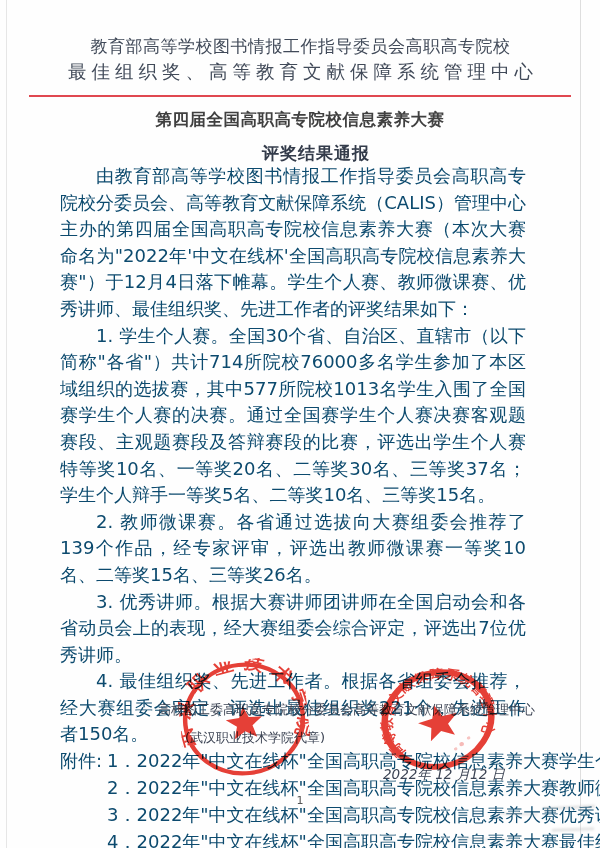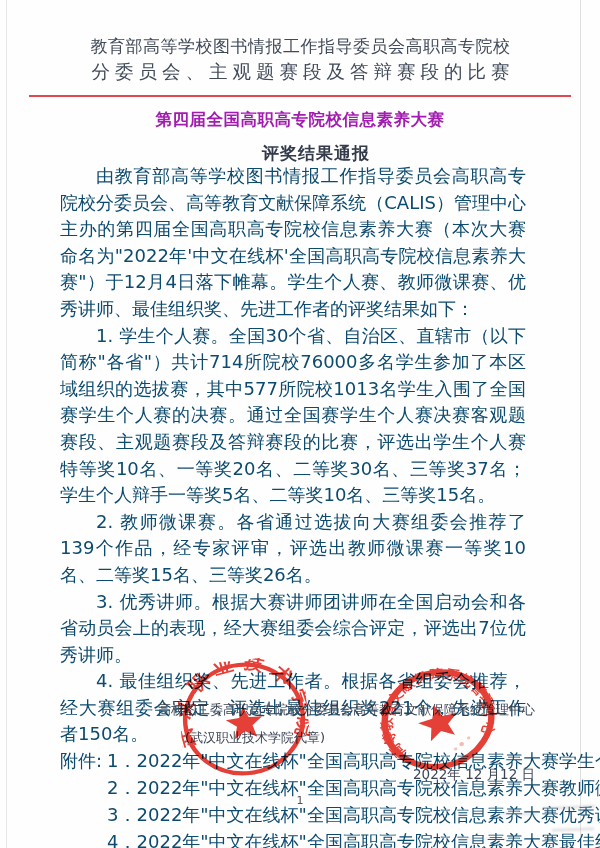--- a/index.html
+++ b/index.html
@@ -15,57 +15,57 @@
   .s2 { left:497px; top:813px; width:40px; height:2px; transform:rotate(2deg); }
   .s3 { left:552px; top:828px; width:42px; height:3px; transform:rotate(-2deg); }
   .s4 { left:460px; top:838px; width:60px; height:2px; transform:rotate(1deg); opacity:.25;}
 
   .org-header { position:absolute; top:33px; left:30px; width:541px; text-align:center; color:#414a59; }
   .org-line1 { font-size:17px; line-height:26px; letter-spacing:0.5px; white-space:nowrap; }
   .org-line2 { font-size:18.5px; line-height:25px; letter-spacing:5px; padding-left:5px; white-space:nowrap; }
   .red-rule  { position:absolute; top:95px; left:29px; width:542px; height:2px; background:#e04850; }
 
   .doc-title    { position:absolute; top:109px; left:0; width:100%; text-align:center;
-                  font-size:16.5px; font-weight:bold; color:#a21caf; letter-spacing:0.5px; }
+                  font-size:16.5px; font-weight:bold; color:#404040; letter-spacing:0.5px; }
   .doc-subtitle { position:absolute; top:142px; left:16px; width:100%; text-align:center;
                   font-size:17px; font-weight:bold; color:#333b4a; letter-spacing:1px; }
 
   .content { position:absolute; top:163px; left:60px; width:466px;
              font-size:18px; line-height:26.6px; text-align:justify; color:#0c4a6e; }
   .content p { margin:0; text-indent:2em; }
 
   .attachments { display:flex; align-items:flex-start; }
   .att-label { white-space:nowrap; margin-right:5px; }
   .att-items { flex:1; }
   .att-item  { white-space:nowrap; line-height:26.9px; }
 
   .signoff span { position:absolute; font-size:13px; color:#3b4353; white-space:nowrap; }
   .sig-left-org  { left:158px; top:701px; }
   .sig-right-org { left:353px; top:701px; }
   .sig-left-note { left:185px; top:729px; }
-  .sig-date      { left:413px; top:766px; font-size:13.5px !important; }
+  .sig-date      { left:383px; top:766px; font-size:13.5px !important;font-style:italic; }
 
   .page-number { position:absolute; top:794px; left:0; width:100%; text-align:center;
                  font-size:11px; color:#555; }
 
   .stamp { position:absolute; mix-blend-mode:multiply; opacity:.92; }
   .stamp-left  { left:180px; top:660px; transform:rotate(-6deg); }
   .stamp-right { left:379px; top:668px; transform:rotate(-15deg); }
 </style>
 </head>
 <body>
 
 <div class="page">
 
   <div class="edge-left"></div>
   <div class="edge-right"></div>
 
   <div class="org-header">
     <div class="org-line1">教育部高等学校图书情报工作指导委员会高职高专院校</div>
-    <div class="org-line2">分委员会、主观题赛段及答辩赛段的比赛</div>
+    <div class="org-line2">最佳组织奖、高等教育文献保障系统管理中心</div>
   </div>
   <div class="red-rule"></div>
 
   <div class="doc-title">第四届全国高职高专院校信息素养大赛</div>
   <div class="doc-subtitle">评奖结果通报</div>
 
   <div class="content">
     <p>由教育部高等学校图书情报工作指导委员会高职高专院校分委员会、高等教育文献保障系统（CALIS）管理中心主办的第四届全国高职高专院校信息素养大赛（本次大赛命名为"2022年'中文在线杯'全国高职高专院校信息素养大赛"）于12月4日落下帷幕。学生个人赛、教师微课赛、优秀讲师、最佳组织奖、先进工作者的评奖结果如下：</p>
     <p>1. 学生个人赛。全国30个省、自治区、直辖市（以下简称"各省"）共计714所院校76000多名学生参加了本区域组织的选拔赛，其中577所院校1013名学生入围了全国赛学生个人赛的决赛。通过全国赛学生个人赛决赛客观题赛段、主观题赛段及答辩赛段的比赛，评选出学生个人赛特等奖10名、一等奖20名、二等奖30名、三等奖37名；学生个人辩手一等奖5名、二等奖10名、三等奖15名。</p>
     <p>2. 教师微课赛。各省通过选拔向大赛组委会推荐了139个作品，经专家评审，评选出教师微课赛一等奖10名、二等奖15名、三等奖26名。</p>

